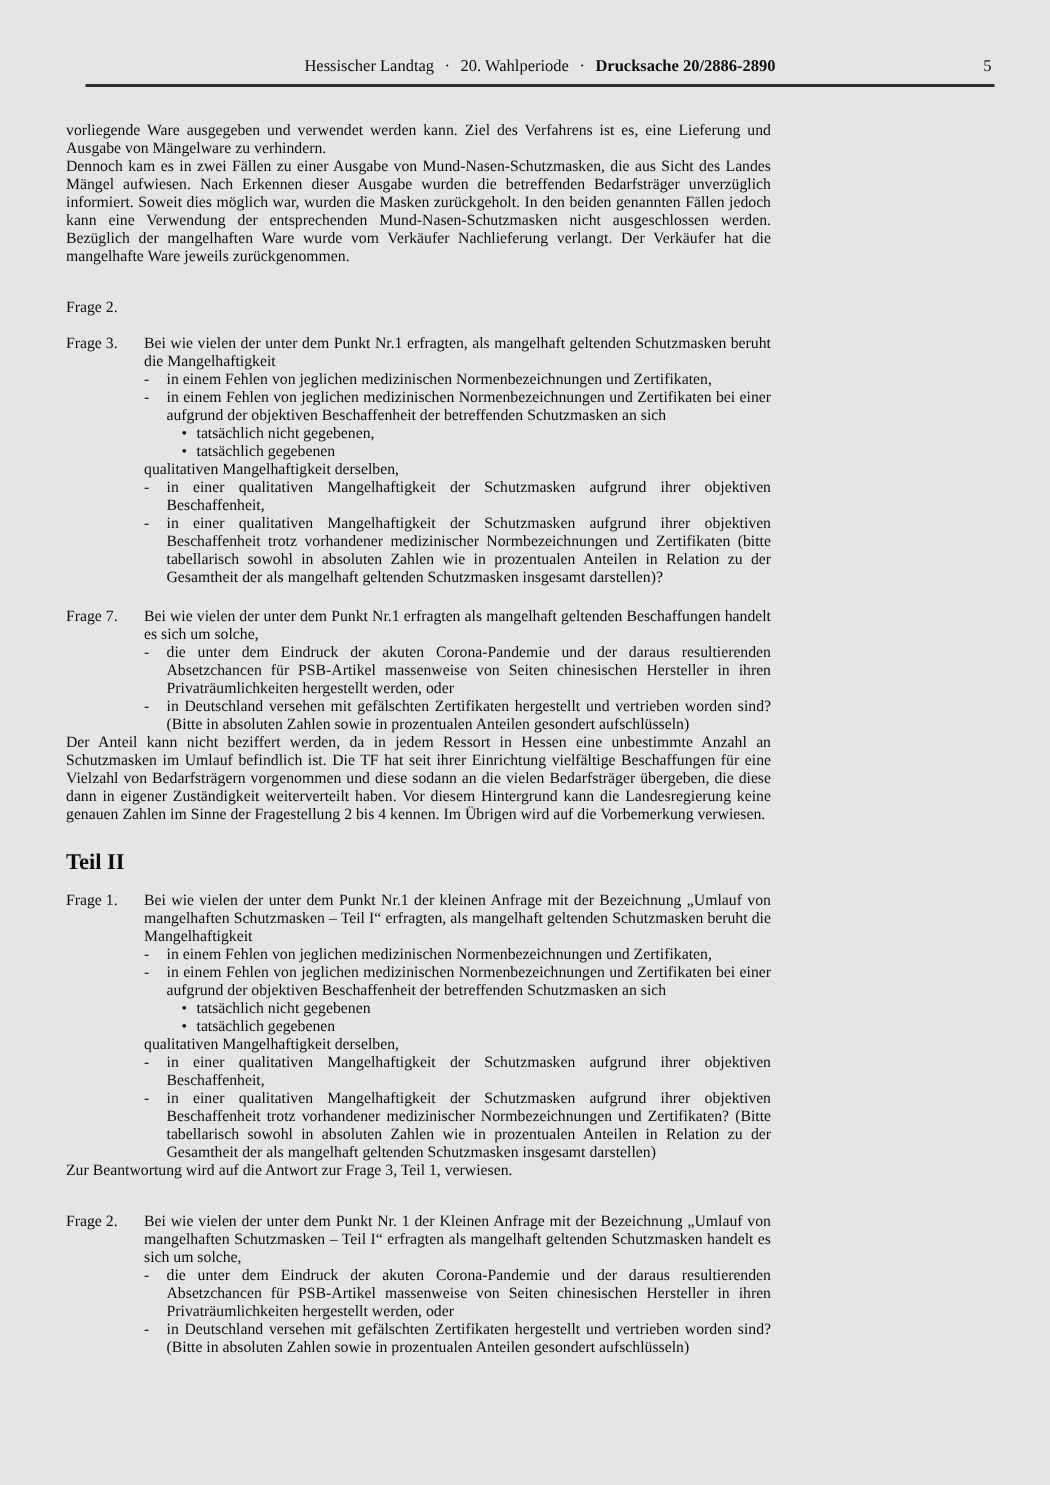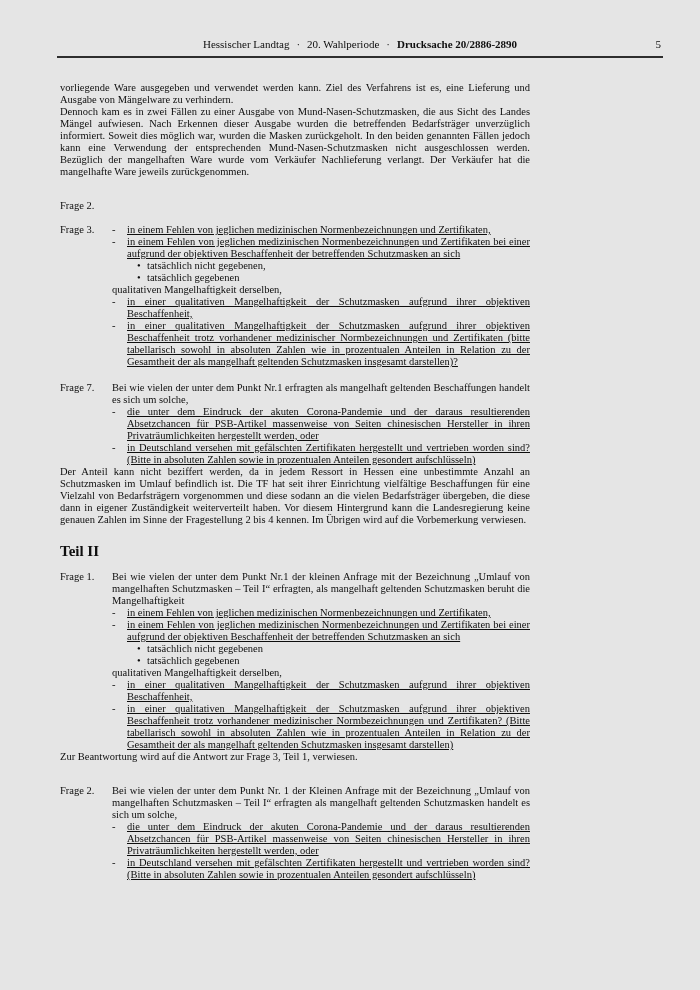--- a/index.html
+++ b/index.html
@@ -40,21 +40,21 @@
   .hdr .pagenum {
     position: absolute;
     right: 2px;
     bottom: 5px;
     font-size: 11px;
   }
 
   
   .doc {
     position: absolute;
-    left: 60px;
+    left: 44px;
     top: 82px;
     width: 470px;
     font-size: 10.5px;
     line-height: 12px;
   }
   .doc p {
     margin: 0;
     text-align: justify;
   }
   .para { margin-top: 17px; }
@@ -73,21 +73,21 @@
     width: 52px;
   }
   .frage-body {
     flex: 1;
     text-align: justify;
   }
   .frage-body > p { margin: 0; text-align: justify; }
 
   .dash-row { display: flex; }
   .dash-row .marker { flex: none; width: 15px; }
-  .dash-row .txt { flex: 1; text-align: justify; text-decoration: underline; }
+  .dash-row .txt { flex: 1; text-align: justify; }
 
   .sub-row { display: flex; margin-left: 25px; }
   .sub-row .marker { flex: none; width: 10px; }
   .sub-row .txt { flex: 1; text-align: left; }
 
   .tail-indent { margin-left: 15px; text-align: left !important; }
   .tail-flush { margin-left: 0; text-align: left !important; }
 
   .teil-heading {
     margin-top: 19px;
@@ -112,20 +112,21 @@
     <p class="para">vorliegende Ware ausgegeben und verwendet werden kann. Ziel des Verfahrens ist es, eine Lieferung und Ausgabe von Mängelware zu verhindern.</p>
     <p class="para">Dennoch kam es in zwei Fällen zu einer Ausgabe von Mund-Nasen-Schutzmasken, die aus Sicht des Landes Mängel aufwiesen. Nach Erkennen dieser Ausgabe wurden die betreffenden Bedarfsträger unverzüglich informiert. Soweit dies möglich war, wurden die Masken zurückgeholt. In den beiden genannten Fällen jedoch kann eine Verwendung der entsprechenden Mund-Nasen-Schutzmasken nicht ausgeschlossen werden. Bezüglich der mangelhaften Ware wurde vom Verkäufer Nachlieferung verlangt. Der Verkäufer hat die mangelhafte Ware jeweils zurückgenommen.</p>
 
     <div class="frage mt22">
       <div class="frage-label">Frage 2.</div>
     </div>
 
     <div class="frage mt12">
       <div class="frage-label">Frage 3.</div>
       <div class="frage-body">
+        <p>Bei wie vielen der unter dem Punkt Nr.1 erfragten, als mangelhaft geltenden Schutzmasken beruht die Mangelhaftigkeit</p>
         <div class="dash-row">
           <span class="marker">-</span>
           <span class="txt">in einem Fehlen von jeglichen medizinischen Normenbezeichnungen und Zertifikaten,</span>
         </div>
         <div class="dash-row">
           <span class="marker">-</span>
           <span class="txt">in einem Fehlen von jeglichen medizinischen Normenbezeichnungen und Zertifikaten bei einer aufgrund der objektiven Beschaffenheit der betreffenden Schutzmasken an sich</span>
         </div>
         <div class="sub-row">
           <span class="marker">•</span>

